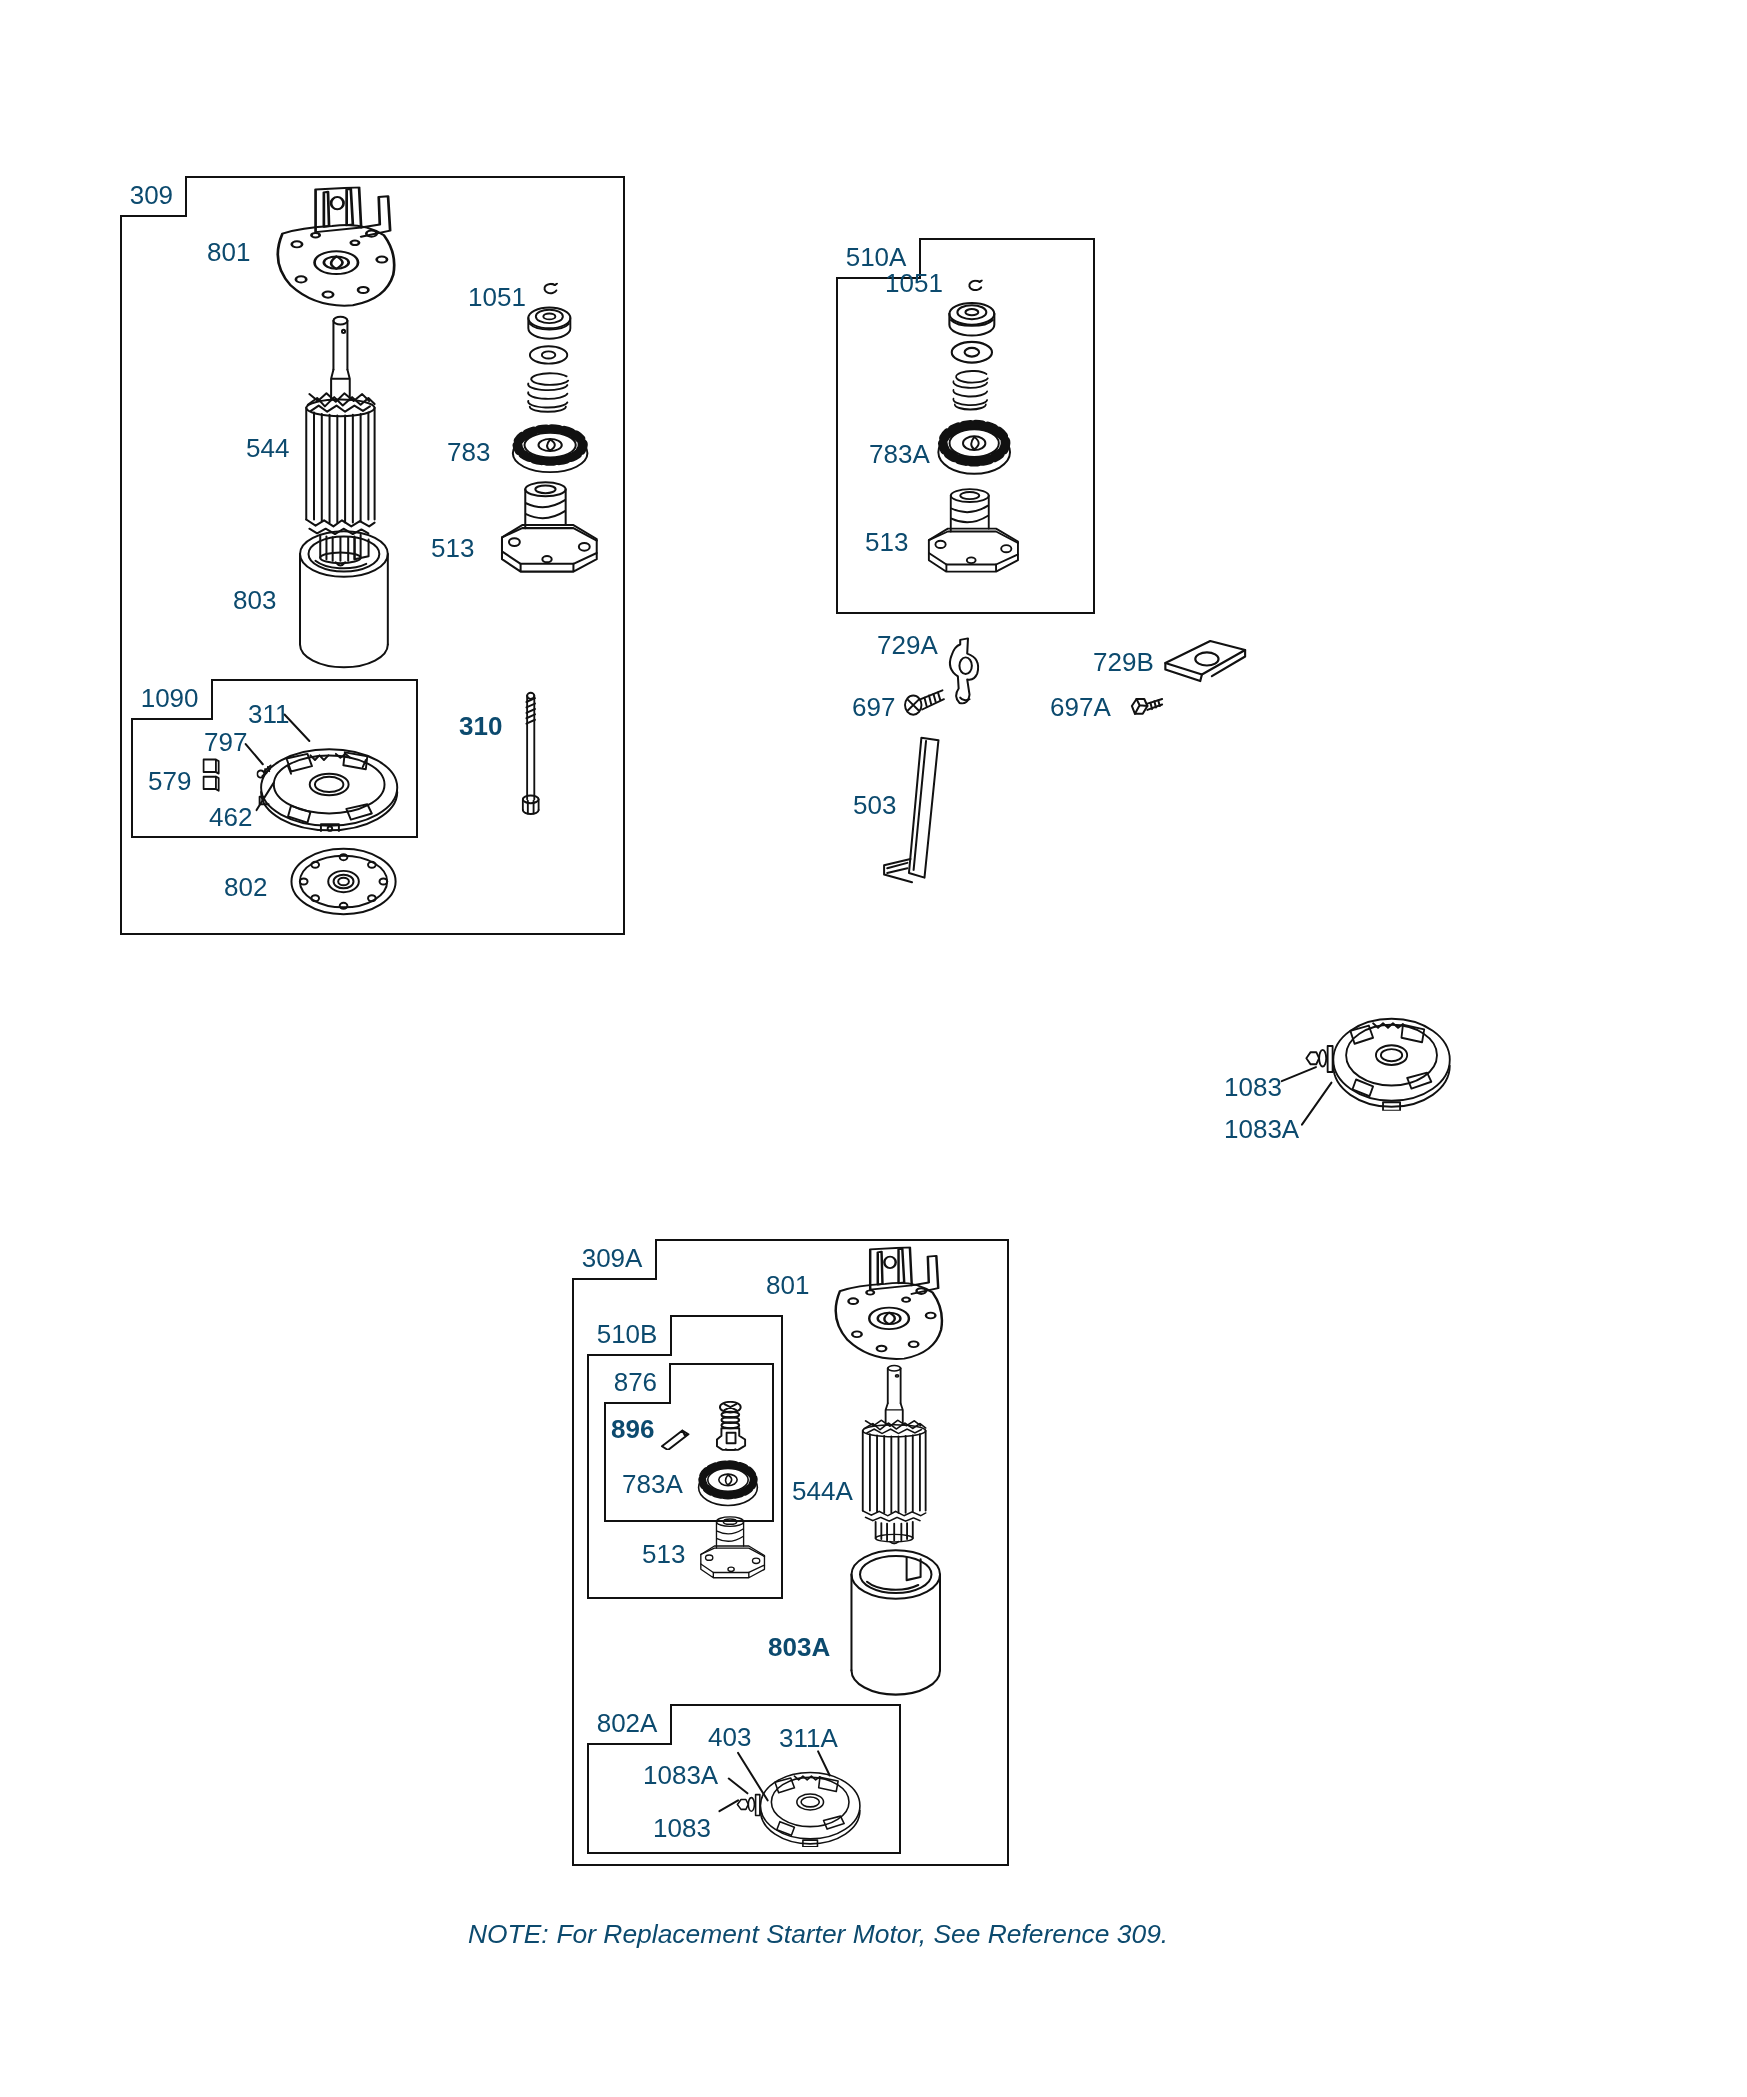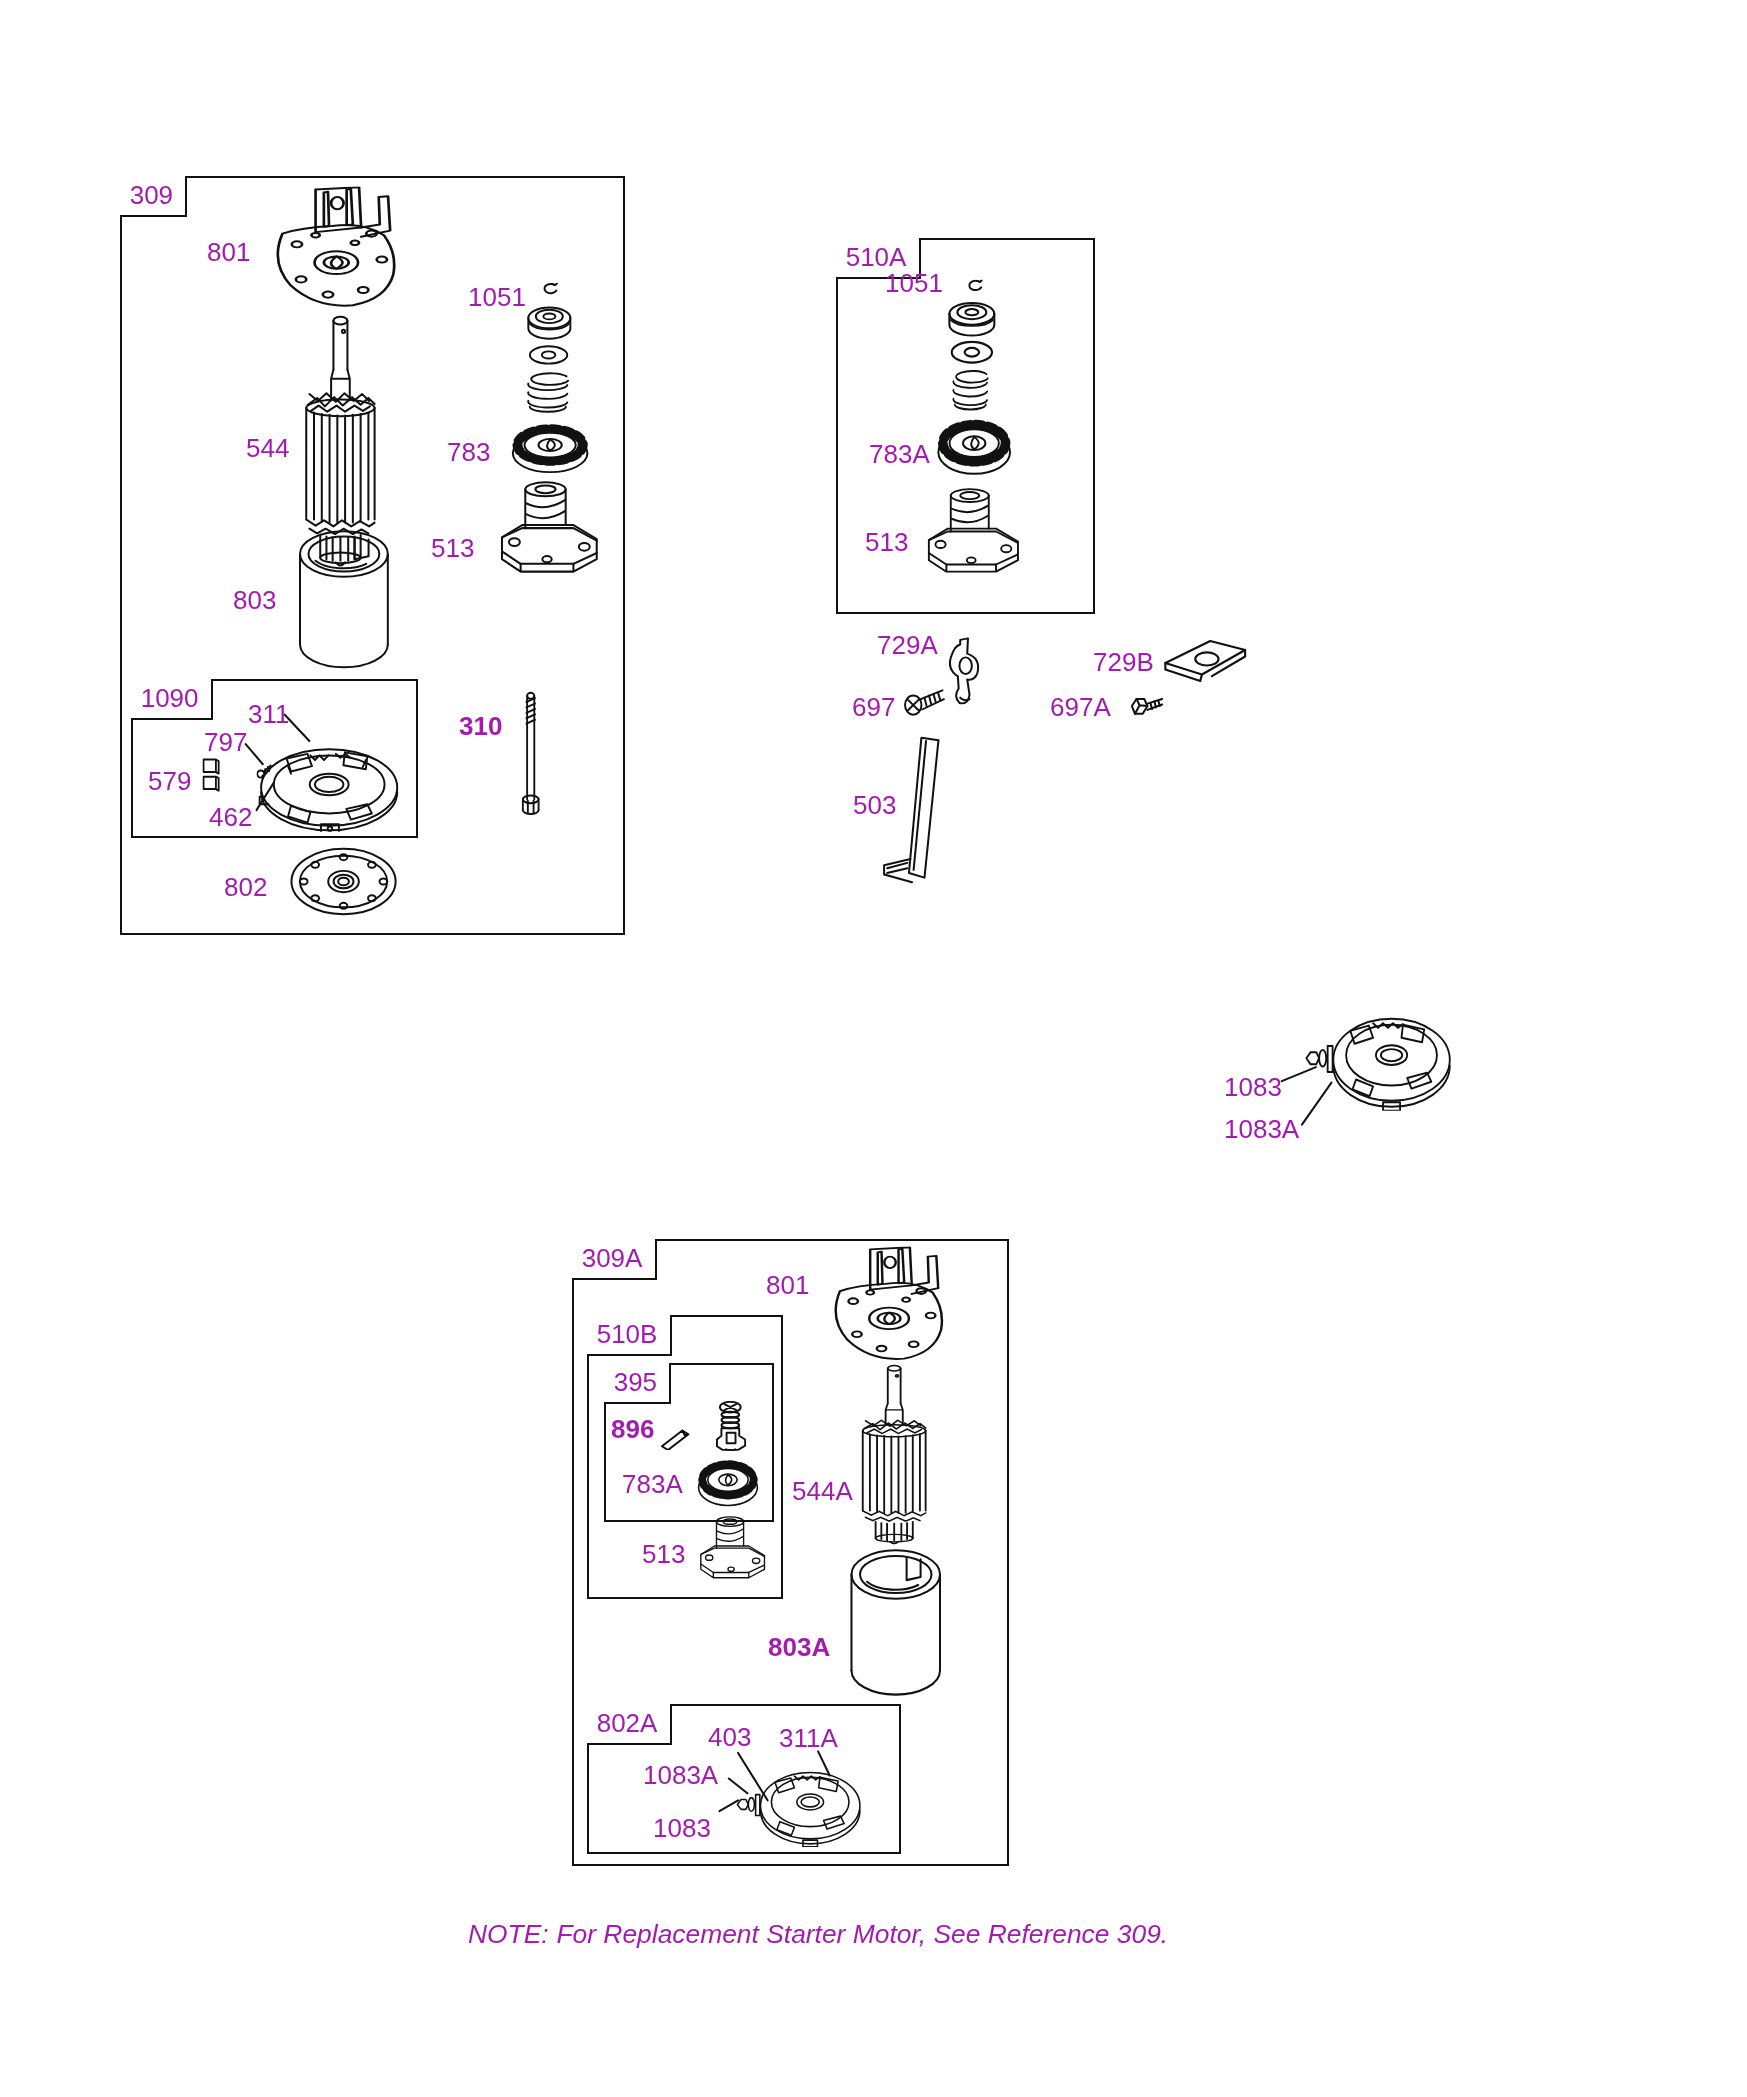--- a/index.html
+++ b/index.html
@@ -1,17 +1,17 @@
 <!DOCTYPE html>
 <html style="font-size:12.4px"><head>
 <meta charset="utf-8">
 <style>
   html,body{margin:0;padding:0;background:#fff;}
   #page{position:relative;width:1748px;height:2097px;background:#ffffff;
-        font-family:"Liberation Sans", sans-serif;color:#a21caf;overflow:hidden;}
+        font-family:"Liberation Sans", sans-serif;color:#0c4a6e;overflow:hidden;}
   #art{position:absolute;left:0;top:0;width:1748px;height:2097px;}
   .box{position:absolute;border:2.3px solid #111;background:transparent;}
   .tag{position:absolute;left:-2.3px;top:-2.3px;border-right:2.3px solid #111;border-bottom:2.3px solid #111;
        background:#fff;font-size:26px;line-height:1;padding:6.2px 12.4px 7px 10px;white-space:nowrap;}
   .lbl{position:absolute;font-size:26px;line-height:1;white-space:nowrap;letter-spacing:0px;}
   #note{position:absolute;left:468px;top:1919px;font-size:26.4px;font-style:italic;white-space:nowrap;}
   #note b{font-style:italic;font-weight:normal;margin-right:7.8px;}
 </style>
 </head>
 <body>
@@ -359,21 +359,21 @@
   <div class="box" id="b510A" style="left:836px;top:238px;width:219px;height:372px;padding-left:36px;">
     <div class="tag">510A</div>
   </div>
   <div class="box" id="b309A" style="left:572px;top:1239px;width:433px;height:623px;">
     <div class="tag">309A</div>
   </div>
   <div class="box" id="b510B" style="left:587px;top:1315px;width:192px;height:280px;">
     <div class="tag">510B</div>
   </div>
   <div class="box" id="b876" style="left:604px;top:1363px;width:166px;height:155px;">
-    <div class="tag">395</div>
+    <div class="tag">876</div>
   </div>
   <div class="box" id="b802A" style="left:587px;top:1704px;width:310px;height:146px;">
     <div class="tag">802A</div>
   </div>
 
   <span class="lbl" style="left:207px;top:239px;">801</span>
   <span class="lbl" style="left:246px;top:435px;">544</span>
   <span class="lbl" style="left:233px;top:587px;text-align:center;">803</span>
   <span class="lbl" style="left:459px;top:713px;font-weight:bold;">310</span>
   <span class="lbl" style="left:224px;top:874px;">802</span>

